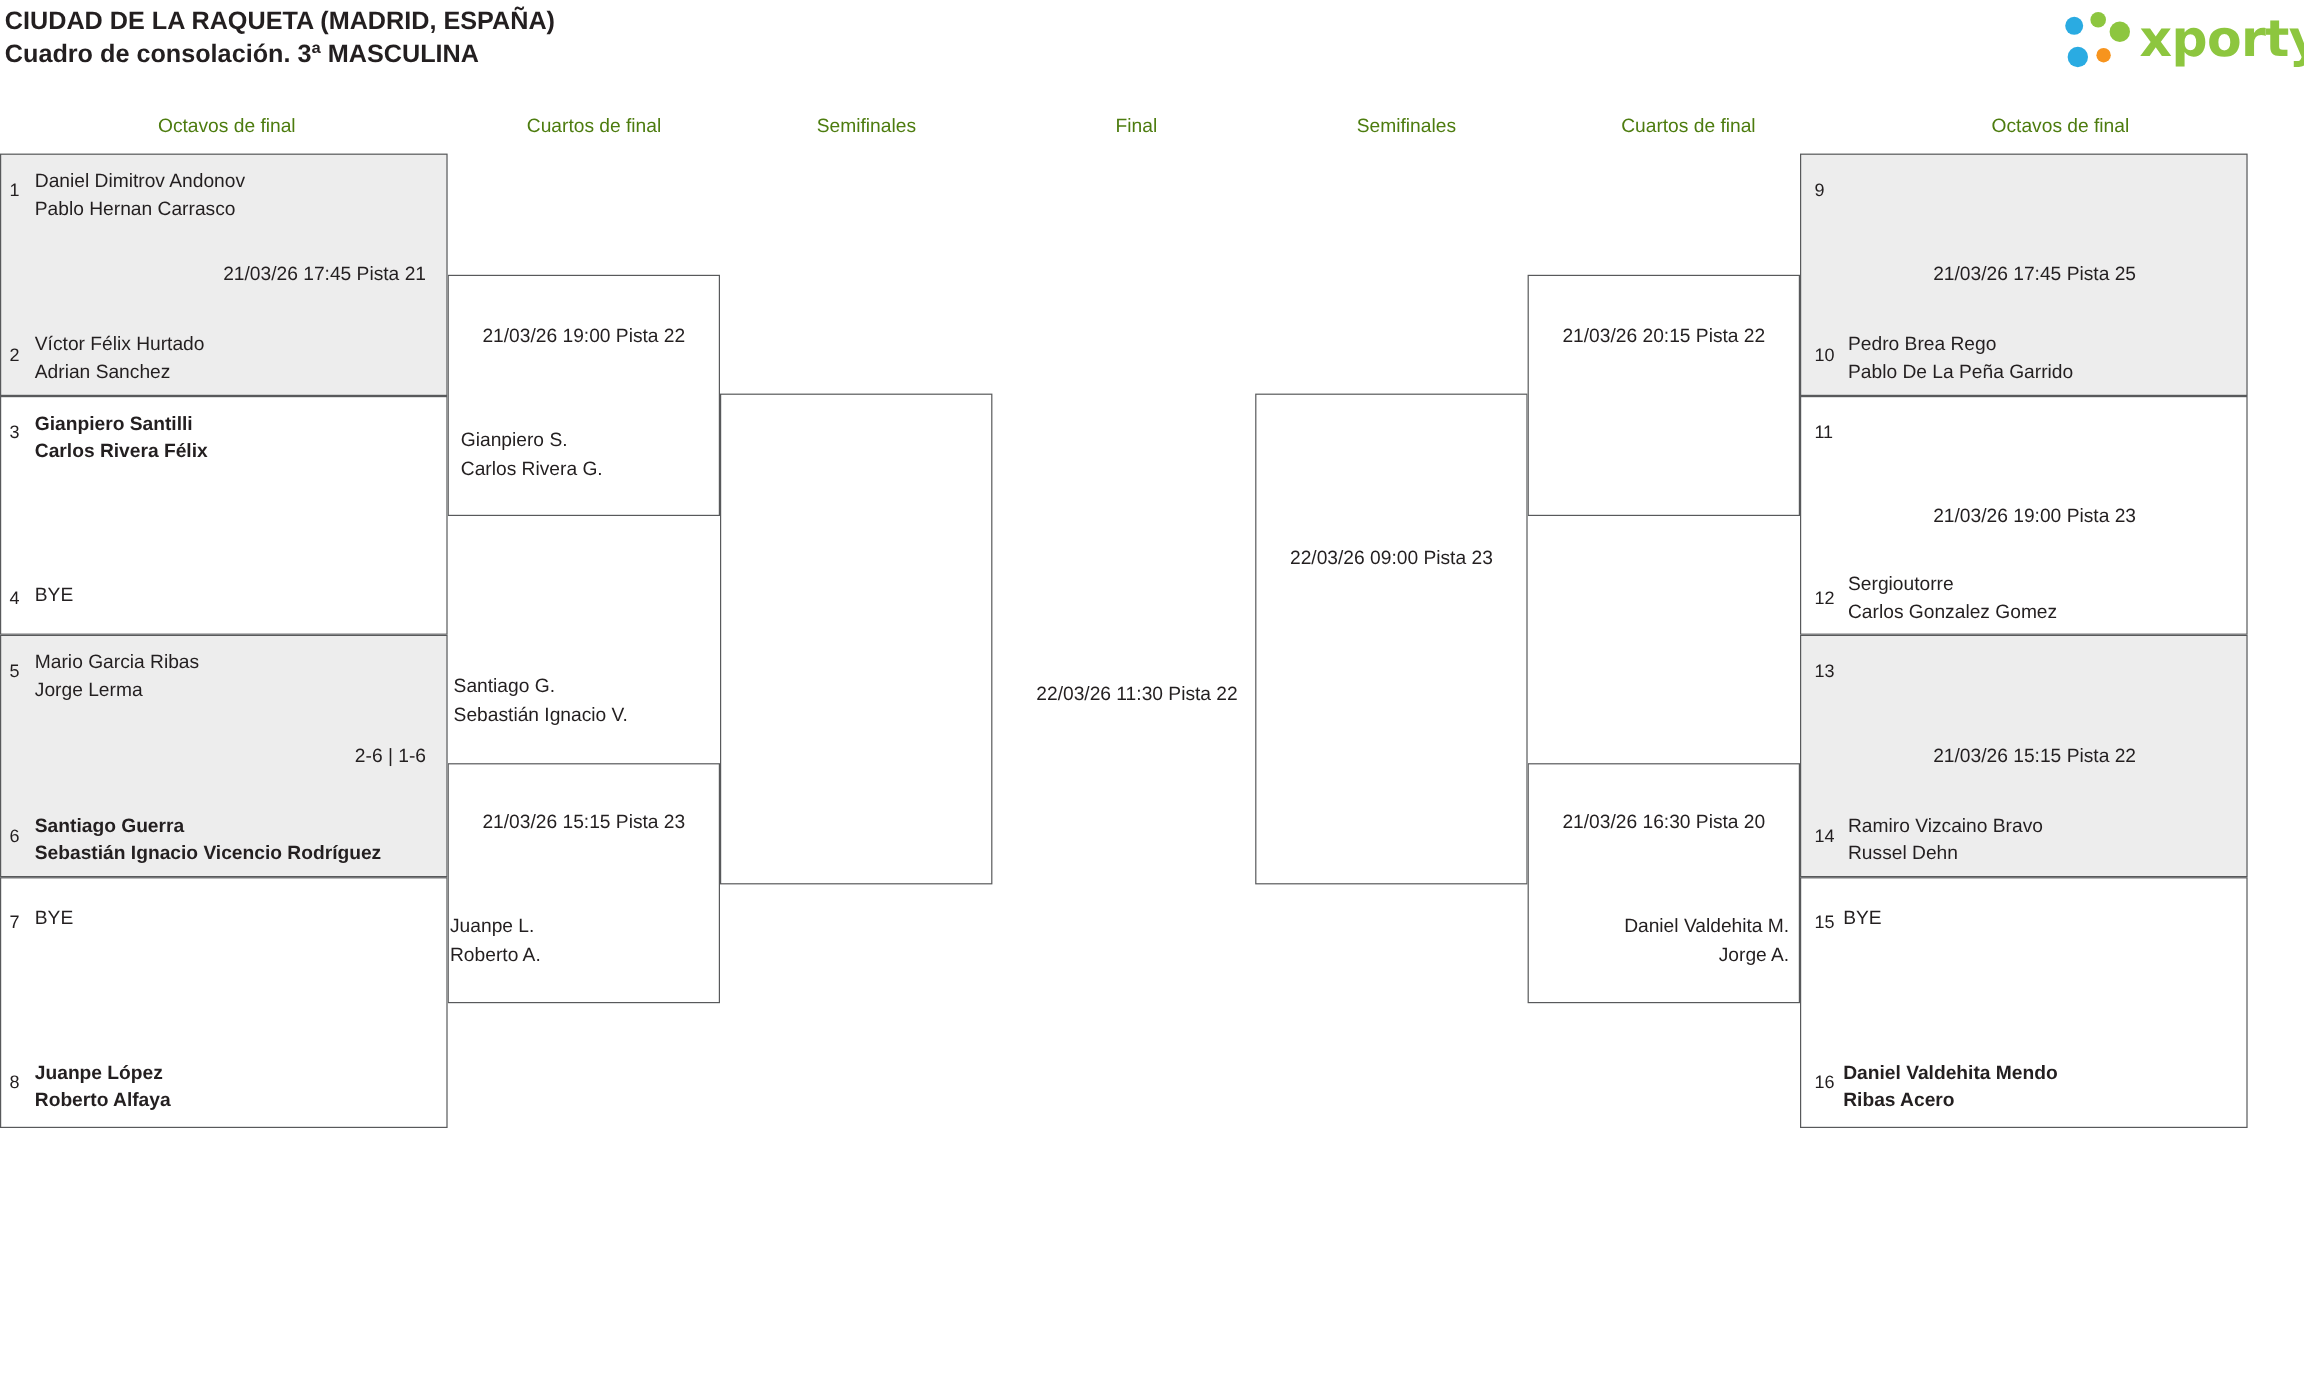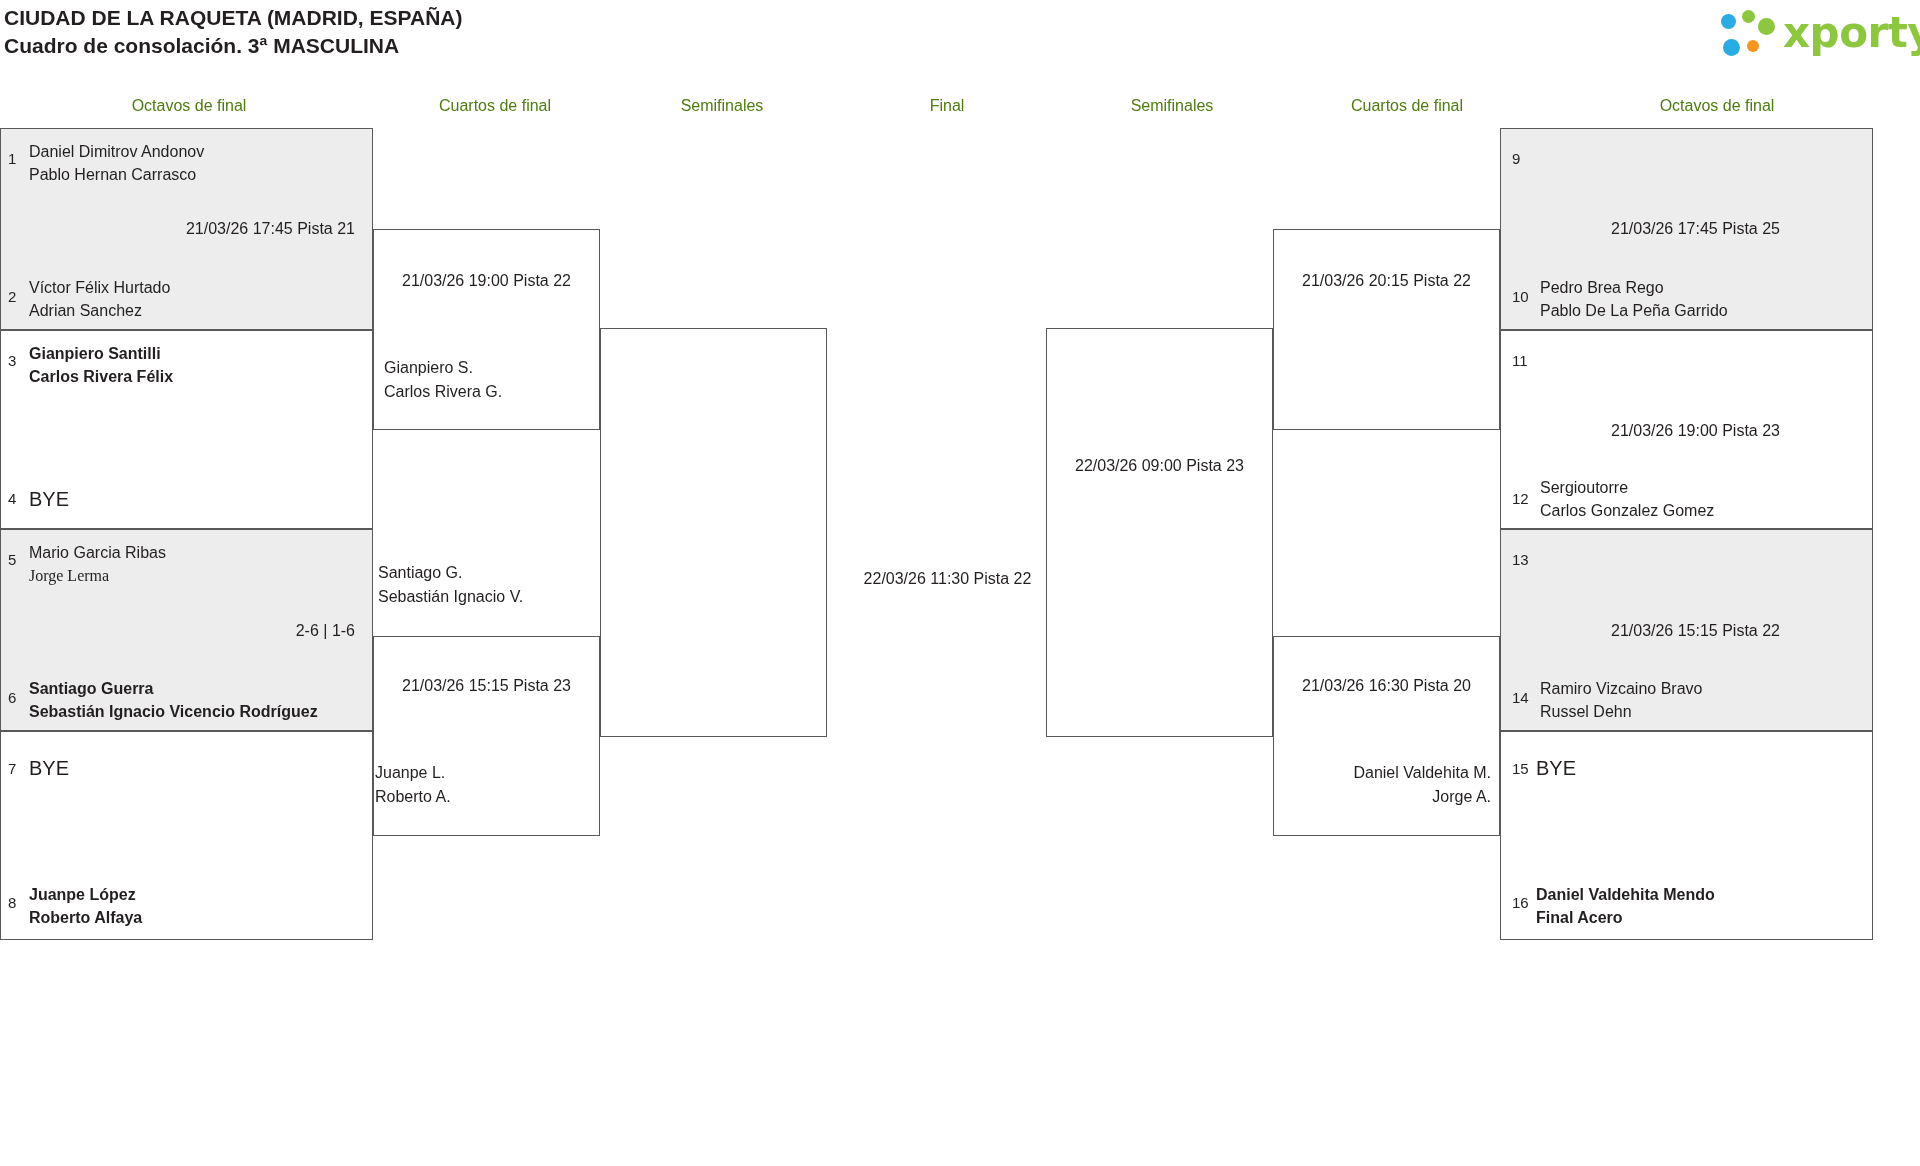--- a/index.html
+++ b/index.html
@@ -105,21 +105,21 @@
   .meta {
     position: absolute;
     font-size: 16px;
     color: #231f20;
     white-space: nowrap;
   }
   .meta.center { text-align: center; }
   .meta.multi { white-space: normal; line-height: 1.25; }
   .bye {
     position: absolute;
-    font-size: 20px;
+    font-size: 16px;
     color: #231f20;
   }
 </style>
 </head>
 <body>
 
 <div class="page">
 
   <div class="title-block">
     <div class="title-line">CIUDAD DE LA RAQUETA (MADRID, ESPAÑA)</div>
@@ -157,21 +157,21 @@
   <div class="box white" style="left:0px; top:330px; width:373px; height:199px;"></div>
   <div class="seed" style="left:8px;  top:352px;">3</div>
   <div class="player bold" style="left:29px; top:344px;">Gianpiero Santilli</div>
   <div class="player bold" style="left:29px; top:367px;">Carlos Rivera Félix</div>
   <div class="seed" style="left:8px;  top:490px;">4</div>
   <div class="bye" style="left:29px; top:488px;">BYE</div>
 
   <div class="box shaded" style="left:0px; top:529px; width:373px; height:202px;"></div>
   <div class="seed" style="left:8px;  top:551px;">5</div>
   <div class="player" style="left:29px; top:543px;">Mario Garcia Ribas</div>
-  <div class="player" style="left:29px; top:566px;font-family:Liberation Serif, serif;">Jorge Lerma</div>
+  <div class="player" style="left:29px; top:566px;">Jorge Lerma</div>
   <div class="meta" style="left:0px;  top:622px; width:355px; text-align:right;">2-6 | 1-6</div>
   <div class="seed" style="left:8px;  top:689px;">6</div>
   <div class="player bold" style="left:29px; top:679px;">Santiago Guerra</div>
   <div class="player bold" style="left:29px; top:702px;">Sebastián Ignacio Vicencio Rodríguez</div>
 
   <div class="box white" style="left:0px; top:731px; width:373px; height:209px;"></div>
   <div class="seed" style="left:8px;  top:760px;">7</div>
   <div class="bye" style="left:29px; top:757px;">BYE</div>
   <div class="seed" style="left:8px;  top:894px;">8</div>
   <div class="player bold" style="left:29px; top:885px;">Juanpe López</div>
@@ -223,15 +223,15 @@
   <div class="meta" style="left:1518px; top:622px; width:355px; text-align:center;">21/03/26 15:15 Pista 22</div>
   <div class="seed" style="left:1512px; top:689px;">14</div>
   <div class="player" style="left:1540px; top:679px;">Ramiro Vizcaino Bravo</div>
   <div class="player" style="left:1540px; top:702px;">Russel Dehn</div>
 
   <div class="box white" style="left:1500px; top:731px; width:373px; height:209px;"></div>
   <div class="seed" style="left:1512px; top:760px;">15</div>
   <div class="bye" style="left:1536px; top:757px;">BYE</div>
   <div class="seed" style="left:1512px; top:894px;">16</div>
   <div class="player bold" style="left:1536px; top:885px;">Daniel Valdehita Mendo</div>
-  <div class="player bold" style="left:1536px; top:908px;">Final Acero</div>
+  <div class="player bold" style="left:1536px; top:908px;">Ribas Acero</div>
 
 </div>
 
 </body></html>

